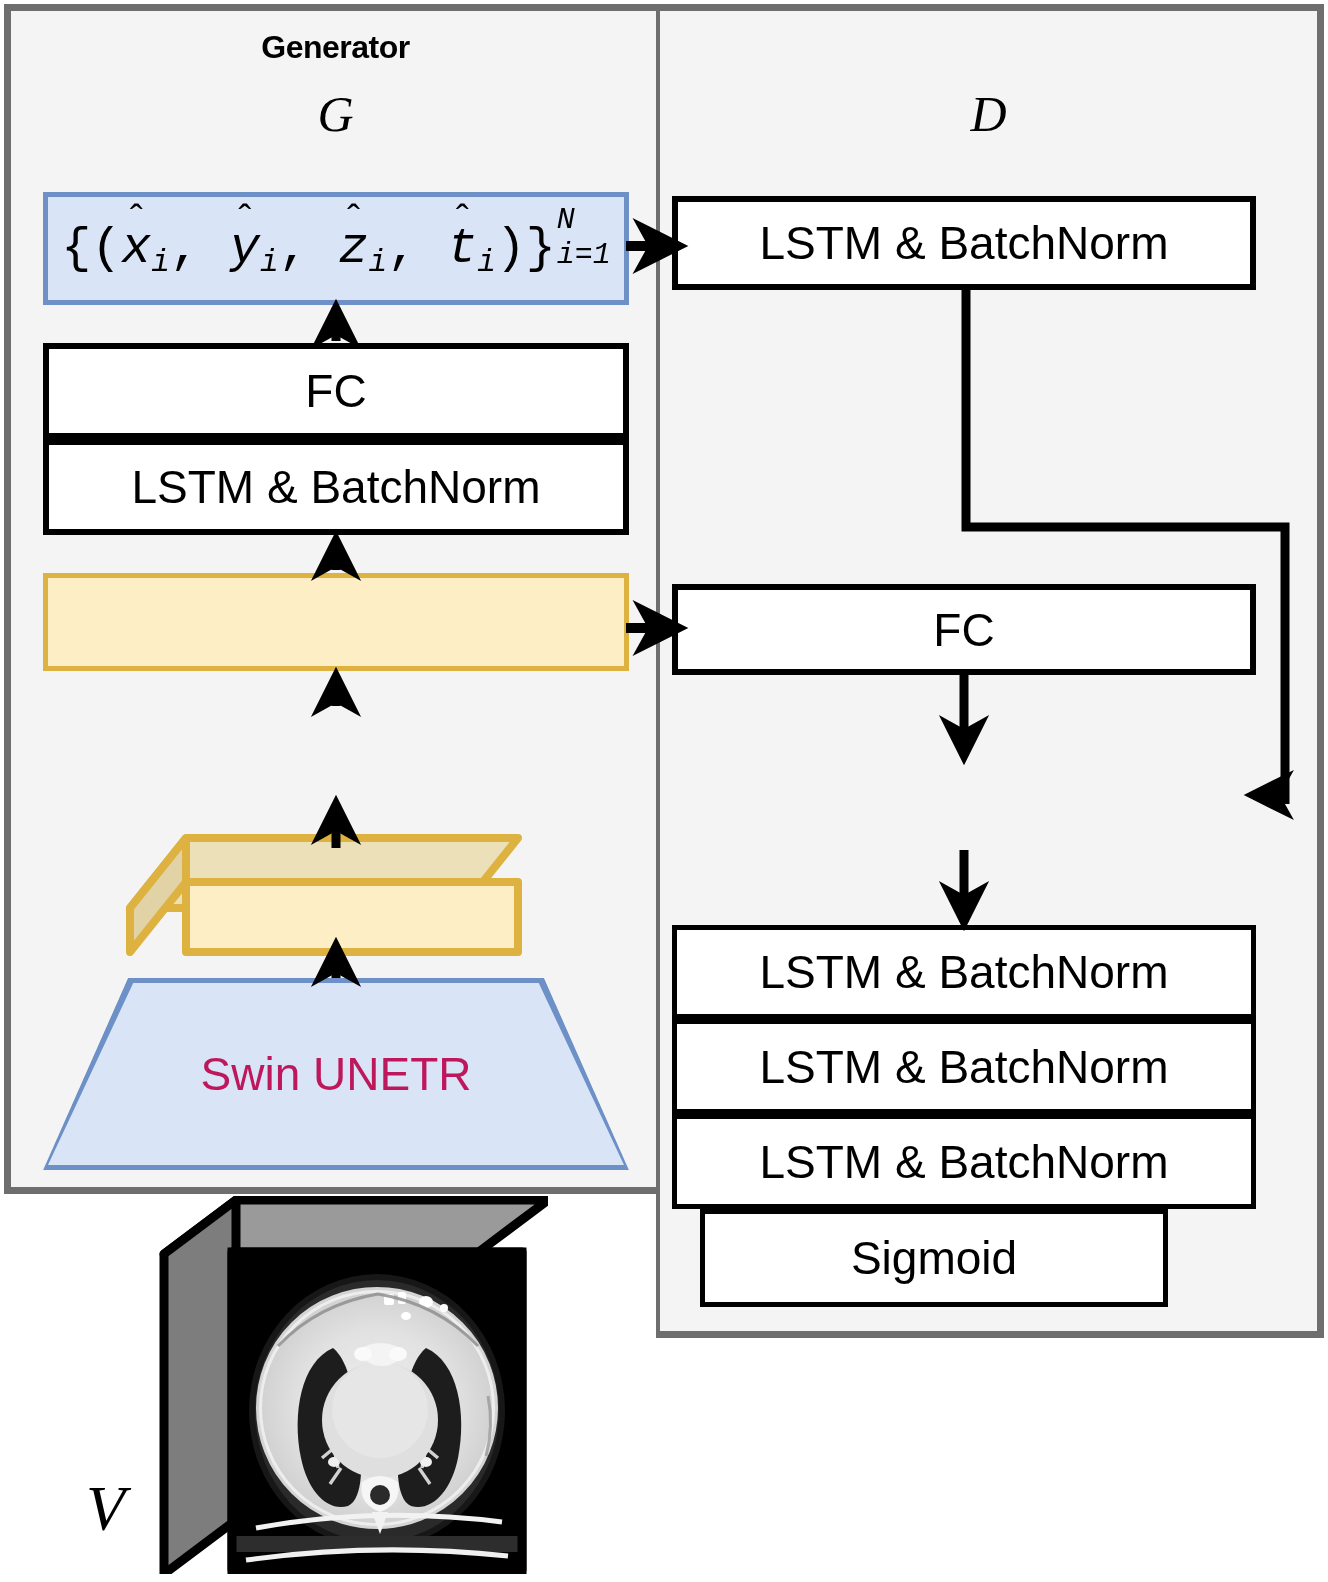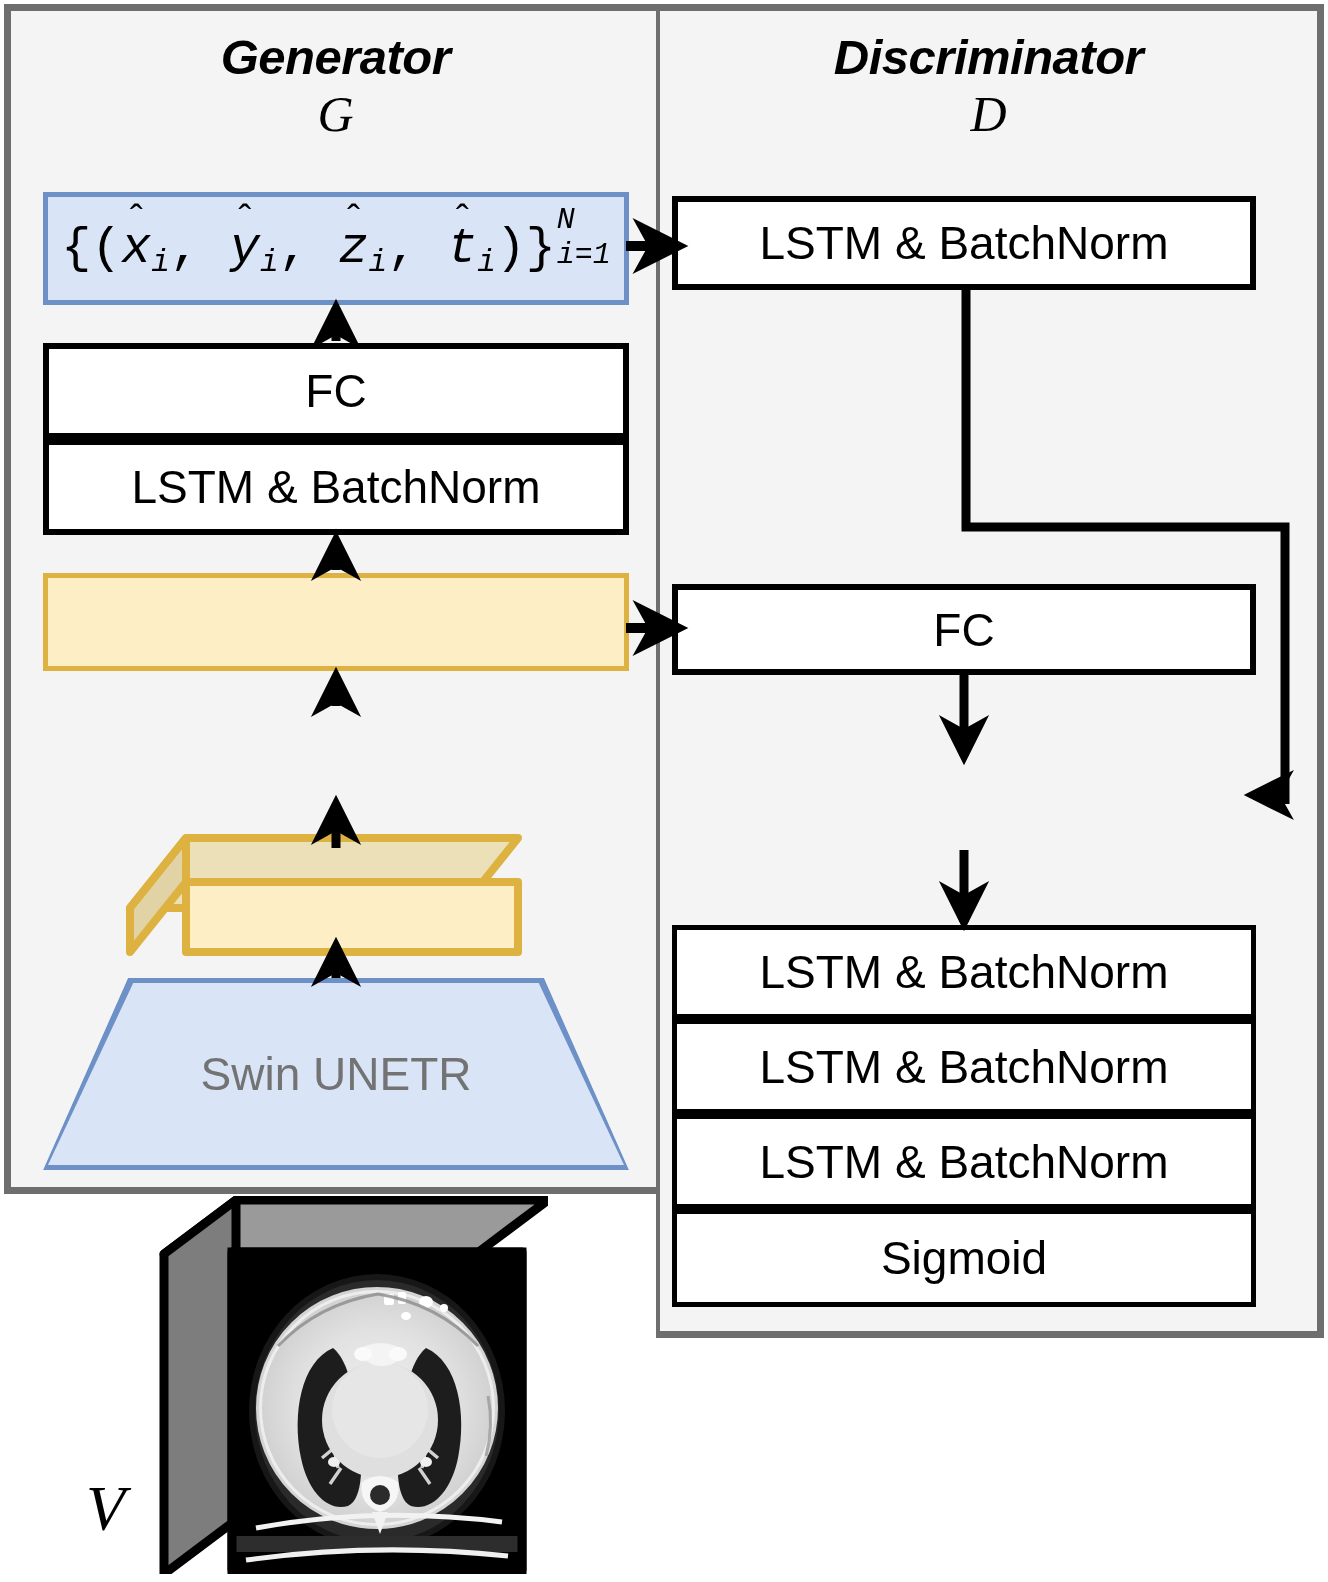--- a/index.html
+++ b/index.html
@@ -3,33 +3,33 @@
 <meta charset="utf-8">
 <style>
   html,body{margin:0;padding:0;background:#ffffff;}
   body{font-family:"Liberation Sans",sans-serif;}
   #stage{position:relative;width:1328px;height:1582px;background:#ffffff;overflow:hidden;}
 
   .panel{position:absolute;background:#f4f4f4;border:7px solid #6e6e6e;box-sizing:border-box;}
   #gen-panel{left:4px;top:4px;width:660px;height:1190px;border-right-width:4px;}
   #disc-panel{left:656px;top:4px;width:668px;height:1334px;border-left-width:4px;}
 
-  .panel-title{position:absolute;width:100%;text-align:center;font-weight:bold;font-size:49px;color:#000;letter-spacing:-0.5px;font-style:italic;}
+  .panel-title{position:absolute;width:100%;text-align:center;font-weight:bold;font-size:32px;color:#000;letter-spacing:-0.5px;}
   .panel-sym{position:absolute;width:100%;text-align:center;font-family:"Liberation Serif",serif;font-style:italic;font-size:50px;color:#000;}
 
   .box{position:absolute;box-sizing:border-box;display:flex;align-items:center;justify-content:center;
        font-size:46px;color:#000;line-height:1;}
   .box.white{background:#ffffff;border:6px solid #000;}
   .box.white-thin{background:#ffffff;border:5px solid #000;}
   .box.blue{background:#d9e5f7;border:5px solid #6d90c6;}
   .box.yellow{background:#fdeec6;border:5px solid #ddb240;}
 
   
   .trap{position:absolute;box-sizing:border-box;display:flex;align-items:center;justify-content:center;
-        font-size:46px;color:#737373;background:#d9e5f7;
+        font-size:46px;color:#be185d;background:#d9e5f7;
         clip-path:polygon(14.5% 0%, 85.5% 0%, 100% 100%, 0% 100%);}
   .trap .trap-border{position:absolute;inset:0;clip-path:polygon(14.5% 0%, 85.5% 0%, 100% 100%, 0% 100%);
         background:#6d90c6;}
   .trap .trap-fill{position:absolute;left:5px;right:5px;top:5px;bottom:5px;
         clip-path:polygon(14.8% 0%, 85.2% 0%, 100% 100%, 0% 100%);background:#d9e5f7;}
   .trap .trap-label{position:relative;z-index:3;}
 
   
   .slab{position:absolute;}
   .slab svg{display:block;}
@@ -86,21 +86,20 @@
     </svg>
   </div>
 
   <div class="trap" style="left:43px;top:978px;width:586px;height:192px;">
     <div class="trap-border"></div>
     <div class="trap-fill"></div>
     <span class="trap-label">Swin UNETR</span>
   </div>
 
   <div class="panel" id="disc-panel">
-    <div class="panel-title" style="top:18px;left:0;">Discriminator</div>
     <div class="panel-sym" style="top:74px;left:0;">D</div>
   </div>
 
   <div class="box white" style="left:672px;top:196px;width:584px;height:94px;">
     <span>LSTM &amp; BatchNorm</span>
   </div>
 
   <div class="box white" style="left:672px;top:584px;width:584px;height:91px;">
     <span>FC</span>
   </div>
@@ -108,21 +107,21 @@
 
   <div class="box white-thin" style="left:672px;top:925px;width:584px;height:94px;">
     <span>LSTM &amp; BatchNorm</span>
   </div>
   <div class="box white-thin" style="left:672px;top:1019px;width:584px;height:95px;">
     <span>LSTM &amp; BatchNorm</span>
   </div>
   <div class="box white-thin" style="left:672px;top:1114px;width:584px;height:95px;">
     <span>LSTM &amp; BatchNorm</span>
   </div>
-  <div class="box white-thin" style="left:672px;top:1209px;width:584px;height:98px;text-align:center;">
+  <div class="box white-thin" style="left:700px;top:1209px;width:468px;height:98px;text-align:center;">
     <span>Sigmoid</span>
   </div>
 
   <div class="vol" style="left:158px;top:1196px;width:390px;height:378px;">
     <svg width="390" height="378" viewBox="0 0 390 378">
       <defs>
         <clipPath id="slcClip">
             <rect x="74" y="56" width="290" height="316"></rect>
           </clipPath>
         <radialGradient id="bodyg" cx="50%" cy="50%" r="52%">

